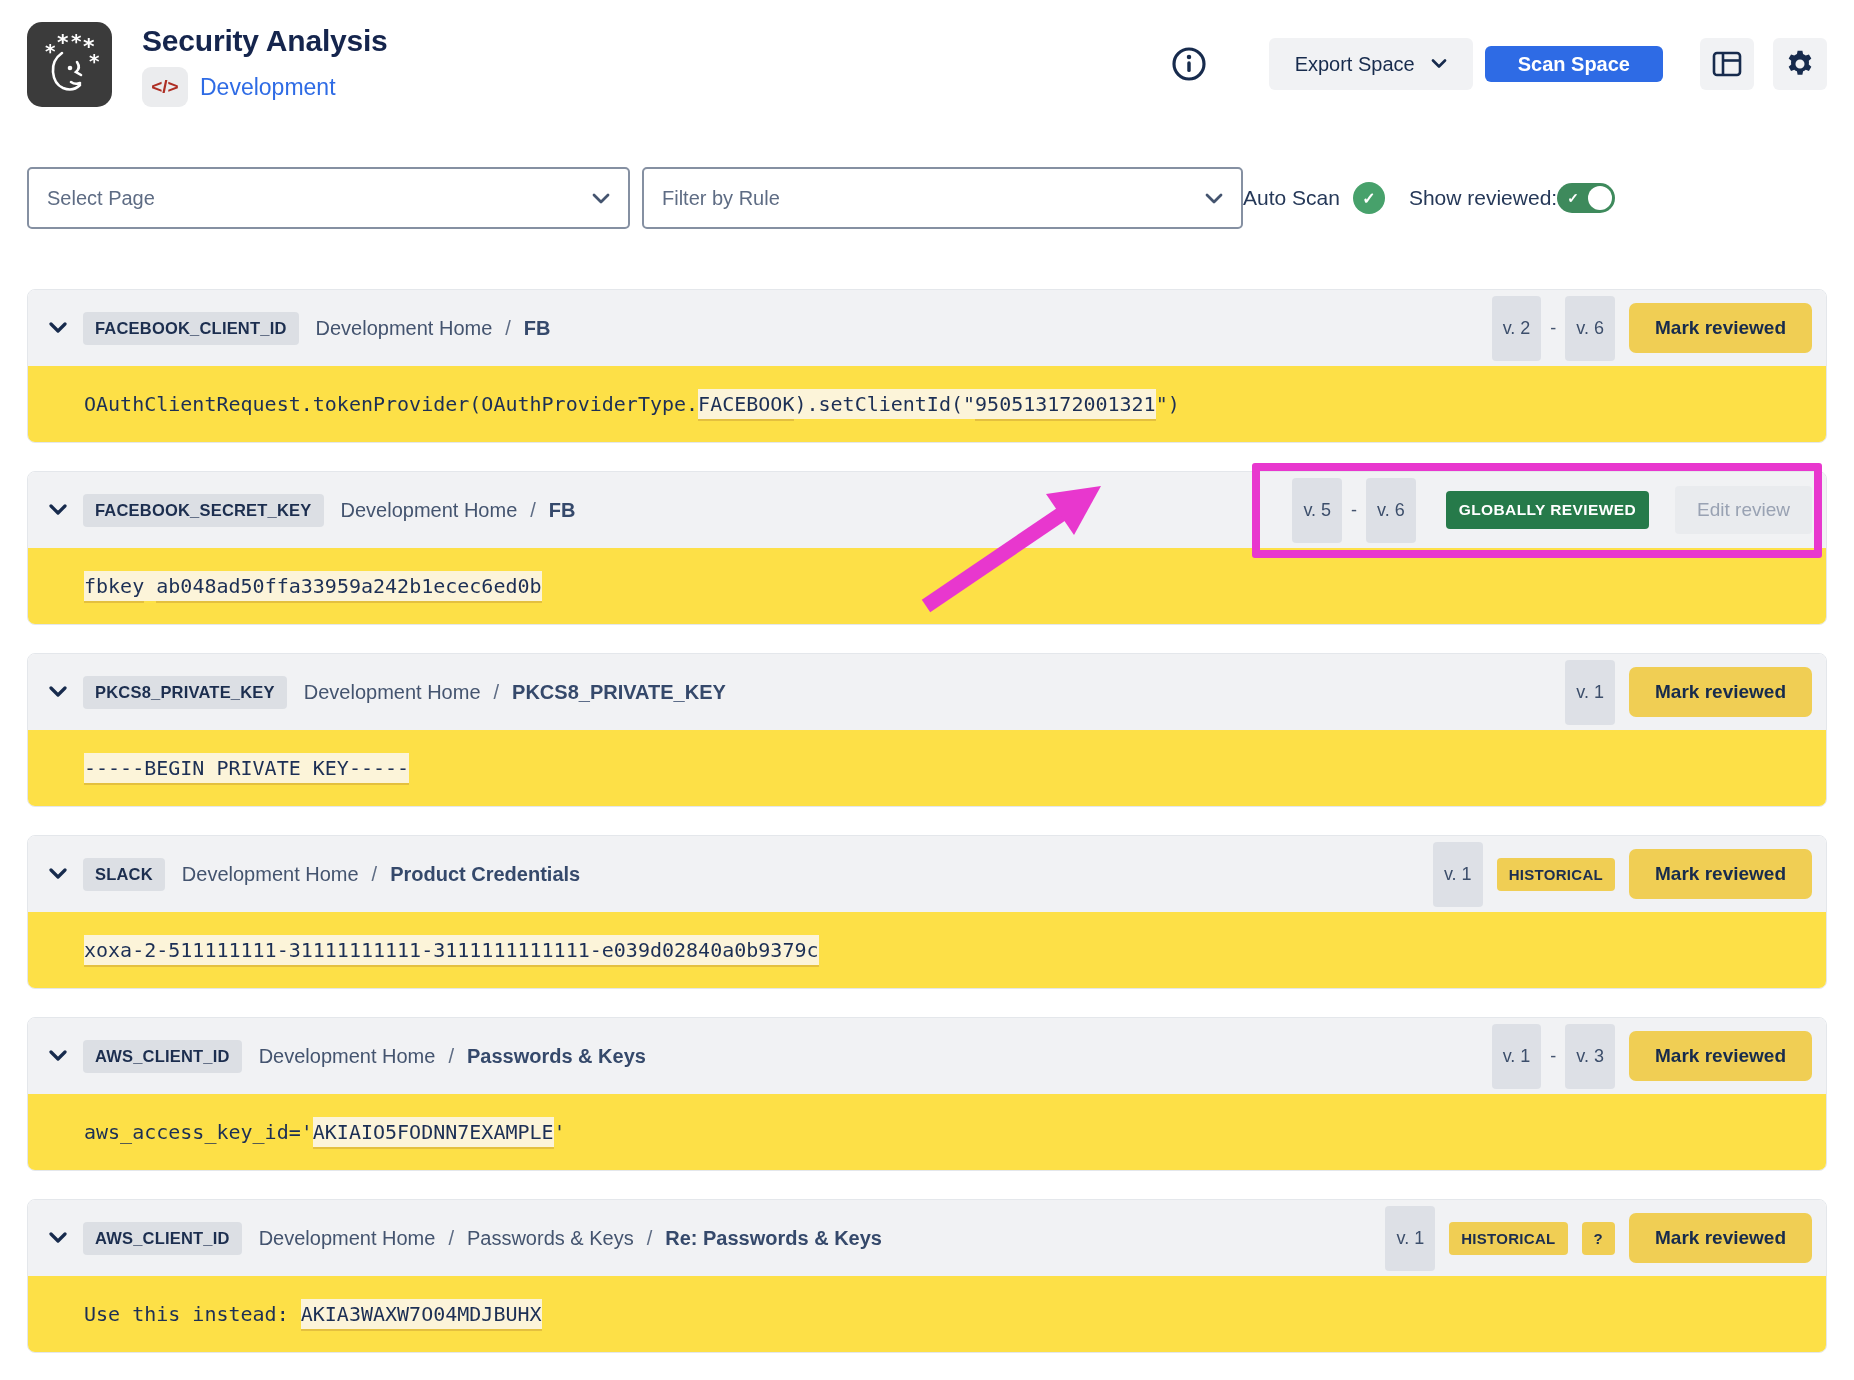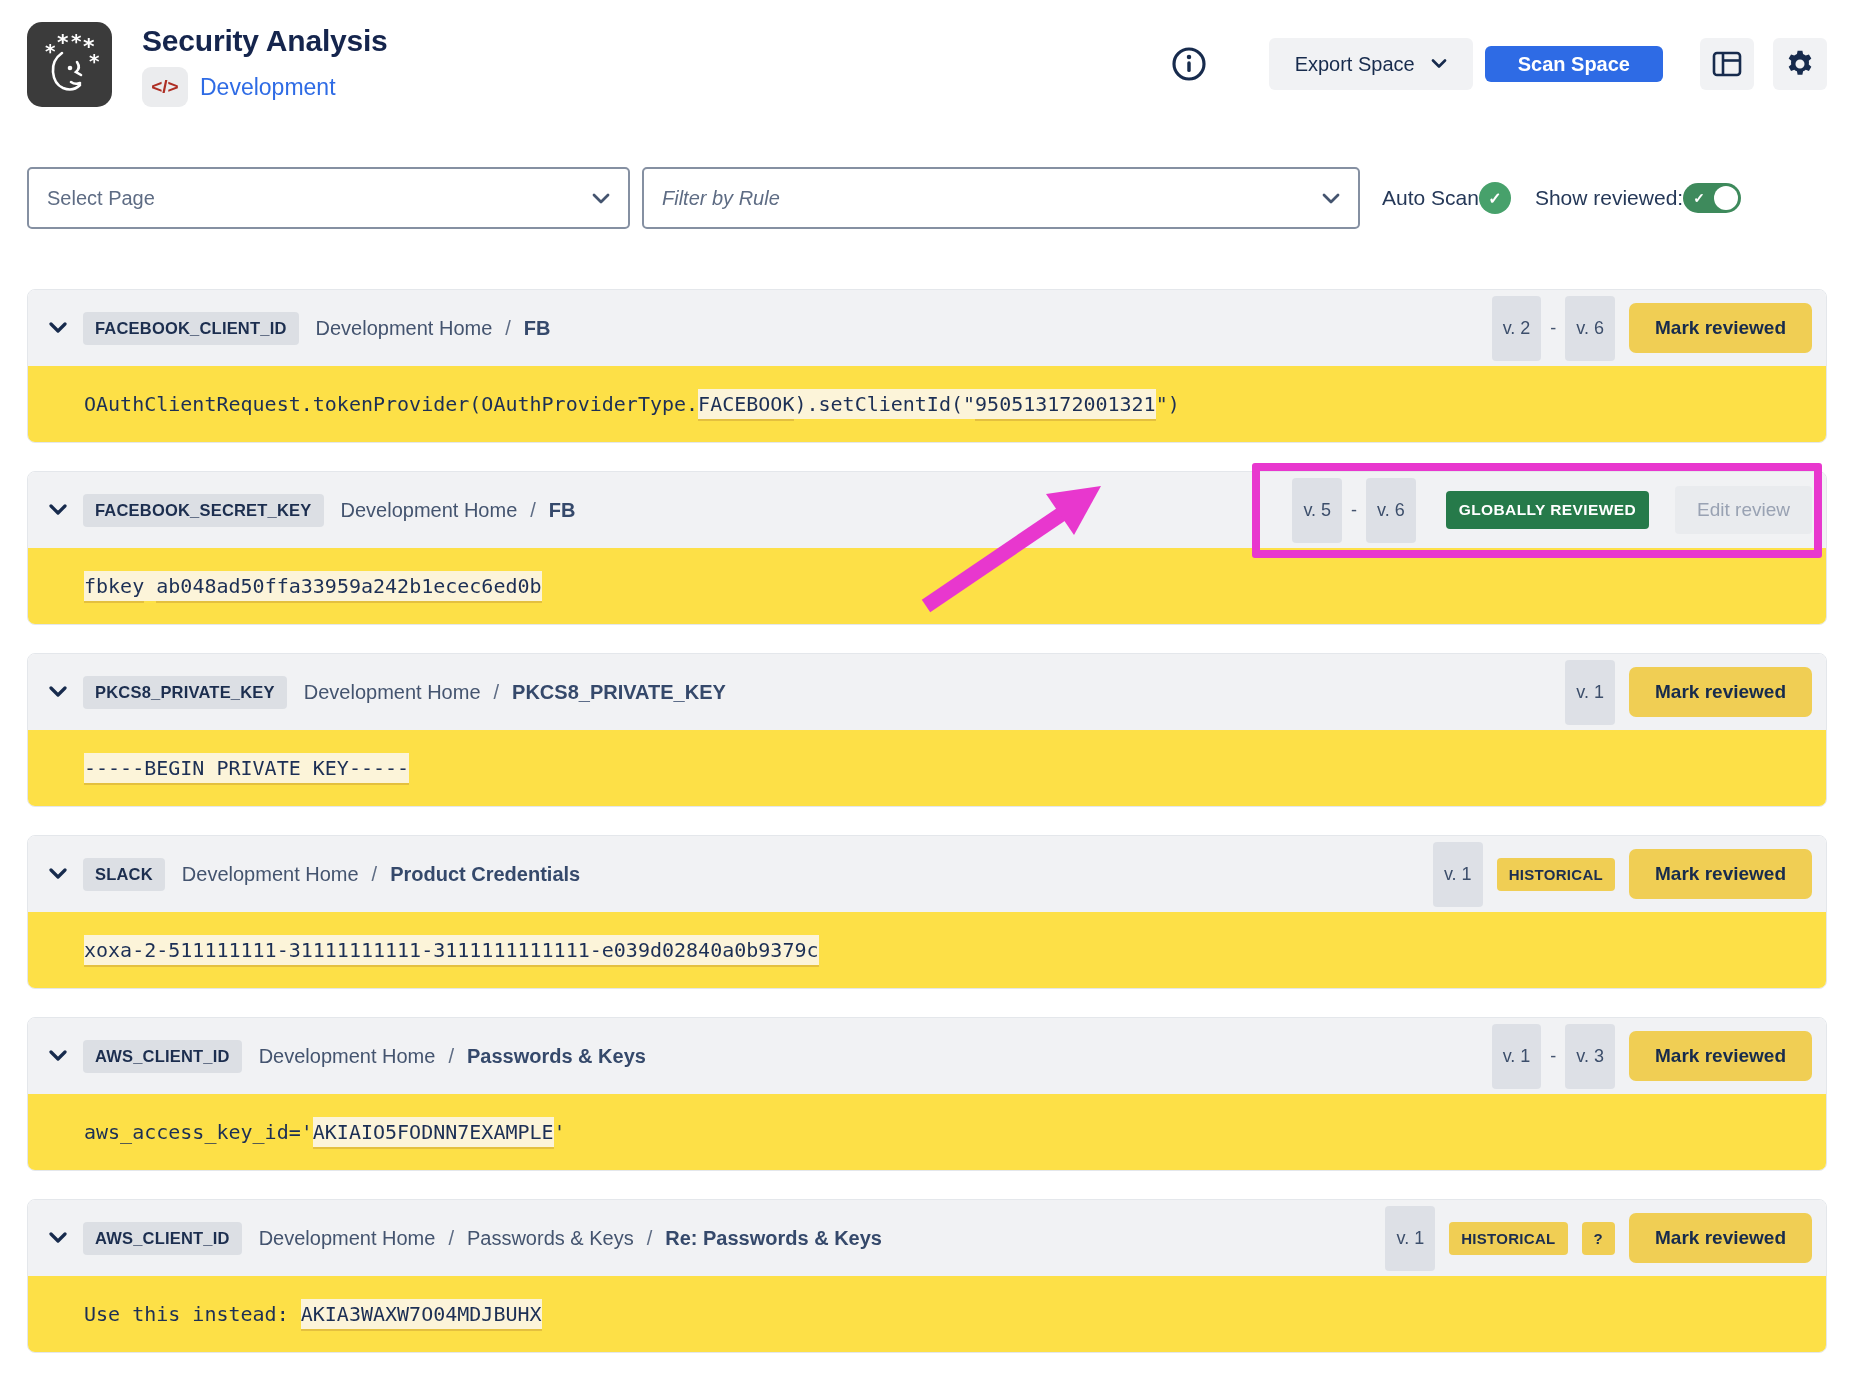--- a/index.html
+++ b/index.html
@@ -33,22 +33,22 @@
   .icon-btn{width:54px;height:52px;background:var(--band);border:none;border-radius:6px;
             display:flex;align-items:center;justify-content:center;cursor:pointer;}
   .icon-btn + .icon-btn{margin-left:19px;}
 
   
   .filters{display:flex;align-items:center;margin-top:60px;}
   .select{height:62px;border:2px solid #8590A2;border-radius:5px;display:flex;align-items:center;
           padding:0 18px;color:#5E6C84;font-size:20px;cursor:pointer;background:#fff;}
   .select .ph{flex:1;}
   .select.page{width:603px;margin-right:12px;}
-  .select.rule{width:718px;font-style:italic;}
-  .auto-scan{display:flex;align-items:center;margin-left:22px;gap:0;font-size:21px;color:#253858;text-align:right;}
+  .select.rule{width:601px;}
+  .auto-scan{display:flex;align-items:center;gap:13px;font-size:21px;color:#253858;text-align:right;}
   .scan-check{width:32px;height:32px;border-radius:50%;background:var(--check-green);color:#fff;
               display:flex;align-items:center;justify-content:center;font-size:16px;font-weight:700;}
   .show-reviewed{display:flex;align-items:center;margin-left:24px;gap:0;font-size:21px;color:#253858;}
   .toggle{width:58px;height:30px;border-radius:16px;background:var(--toggle-green);position:relative;
           border:none;cursor:pointer;padding:0;}
   .toggle .check{position:absolute;left:10px;top:50%;transform:translateY(-50%);color:#fff;
                  font-size:14px;font-weight:700;}
   .toggle .knob{position:absolute;right:3px;top:3px;width:24px;height:24px;border-radius:50%;background:#fff;}
 
   

